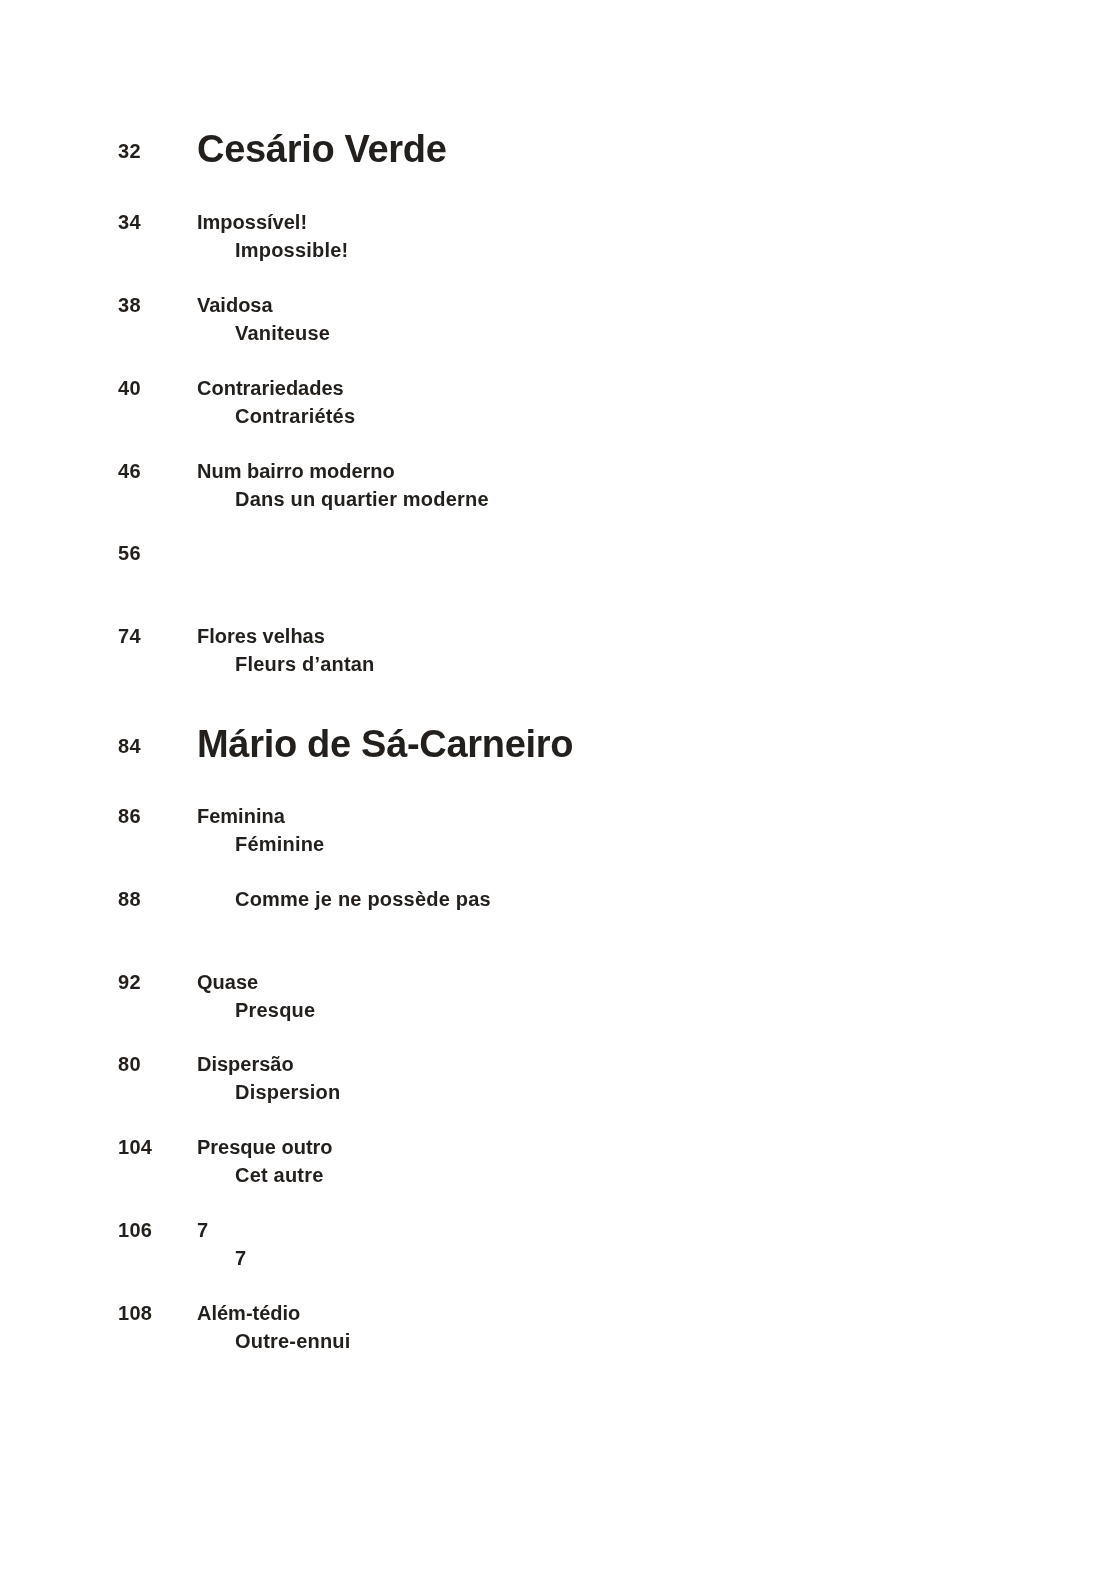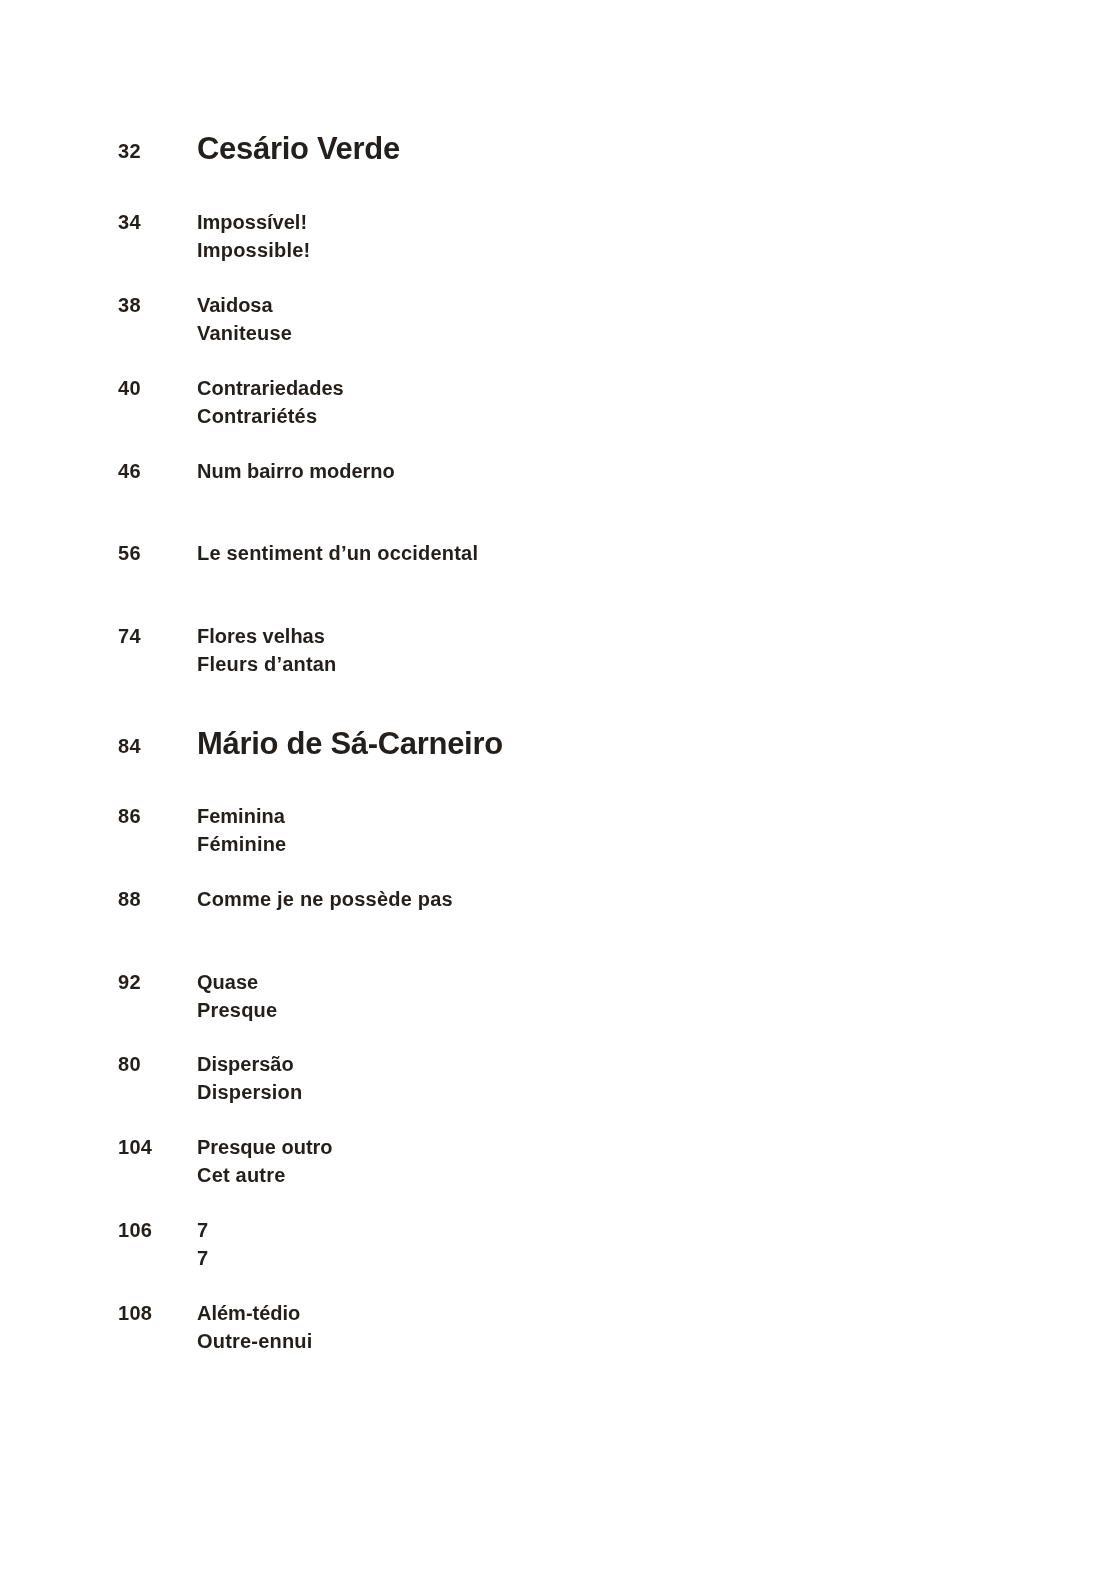--- a/index.html
+++ b/index.html
@@ -34,21 +34,21 @@
       font-weight: 700;
       letter-spacing: 0.3px;
     }
     .section .pg {
       top: 6px;
     }
     .section .heading {
       position: absolute;
       left: 197px;
       top: 0;
-      font-size: 31px;
+      font-size: 38px;
       line-height: 36px;
       font-weight: 700;
       letter-spacing: -0.3px;
       white-space: nowrap;
     }
     .entry .titles {
       position: absolute;
       left: 197px;
       top: 0;
       white-space: nowrap;
@@ -58,20 +58,21 @@
       font-size: 20px;
       line-height: 28px;
       font-weight: 700;
     }
     .entry .trans {
       display: block;
       font-size: 20px;
       line-height: 28px;
       font-weight: 700;
       letter-spacing: 0.2px;
+      margin-left: 38px;
     }
   </style>
 </head>
 <body>
 
 <div class="toc">
 
   <div class="row section" style="top:131px;">
     <span class="pg">32</span>
     <span class="heading">Cesário Verde</span>
@@ -98,27 +99,27 @@
     <div class="titles">
       <span class="orig">Contrariedades</span>
       <span class="trans">Contrariétés</span>
     </div>
   </div>
 
   <div class="row entry" style="top:457px;">
     <span class="pg">46</span>
     <div class="titles">
       <span class="orig">Num bairro moderno</span>
+      <span class="trans">Dans un quartier moderne</span>
     </div>
   </div>
 
   <div class="row entry" style="top:539px;">
     <span class="pg">56</span>
     <div class="titles">
-      <span class="trans">Le sentiment d’un occidental</span>
     </div>
   </div>
 
   <div class="row entry" style="top:622px;">
     <span class="pg">74</span>
     <div class="titles">
       <span class="orig">Flores velhas</span>
       <span class="trans">Fleurs d’antan</span>
     </div>
   </div>

